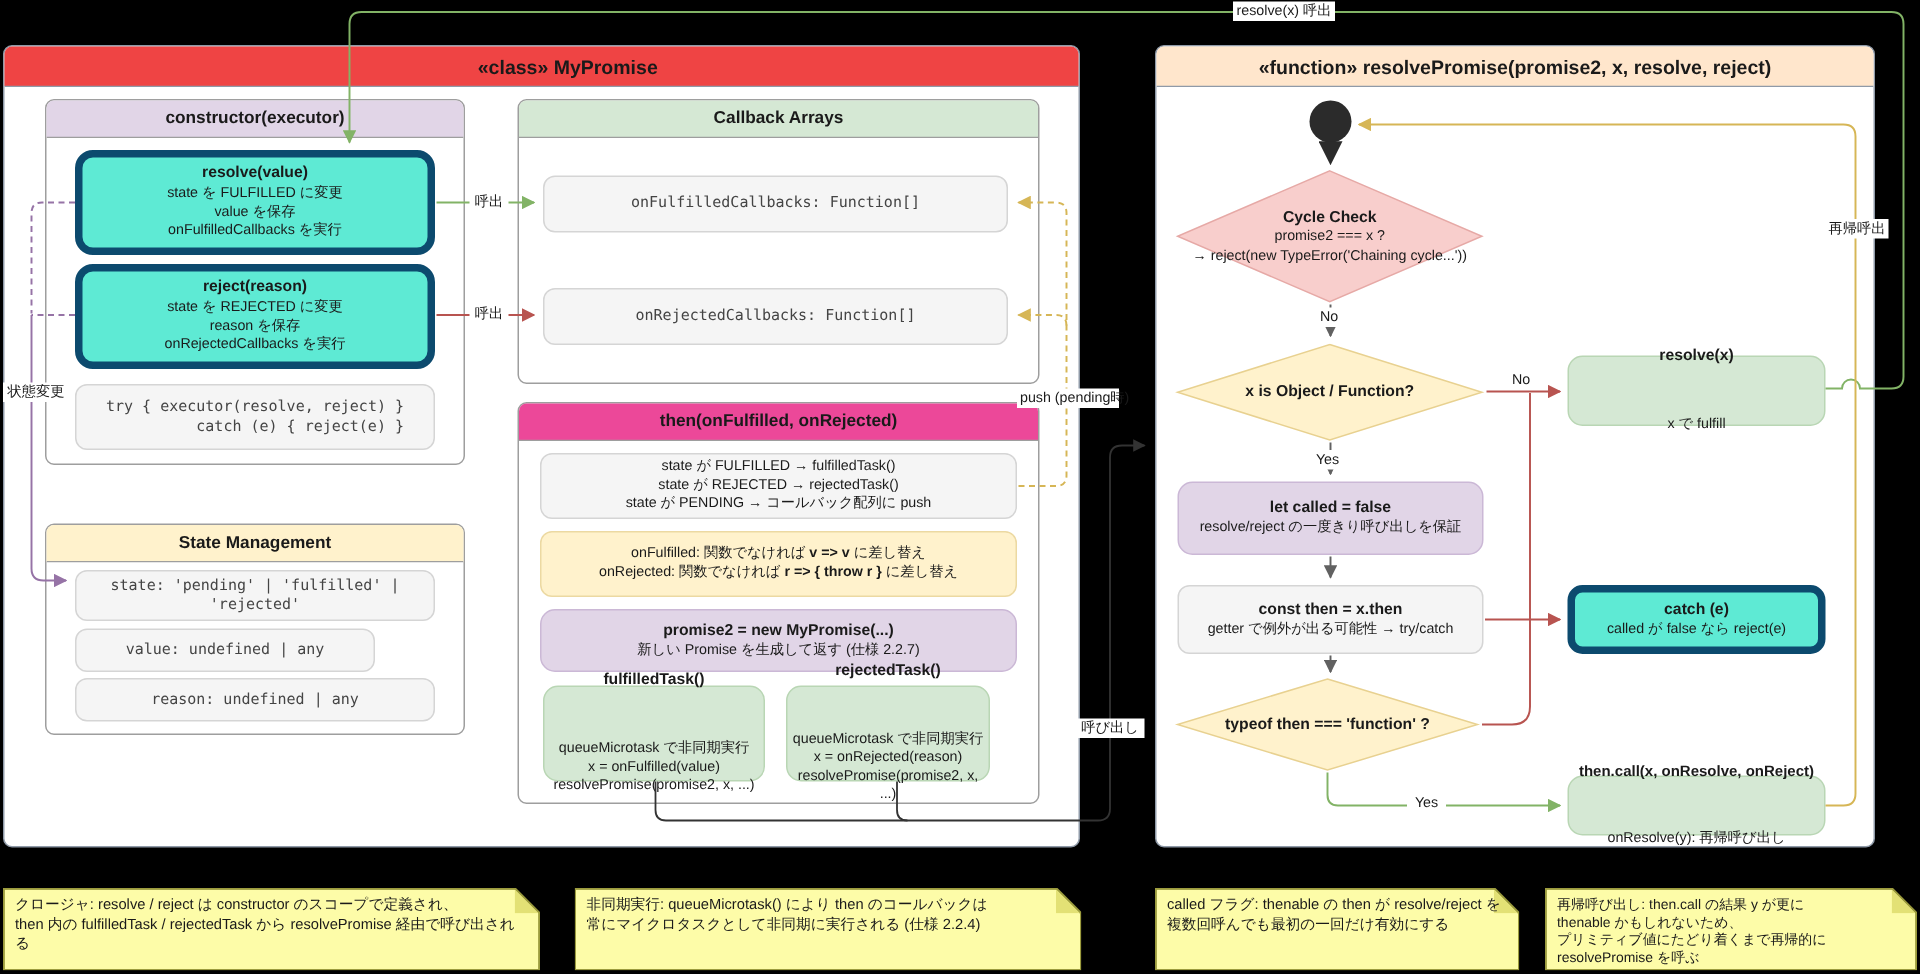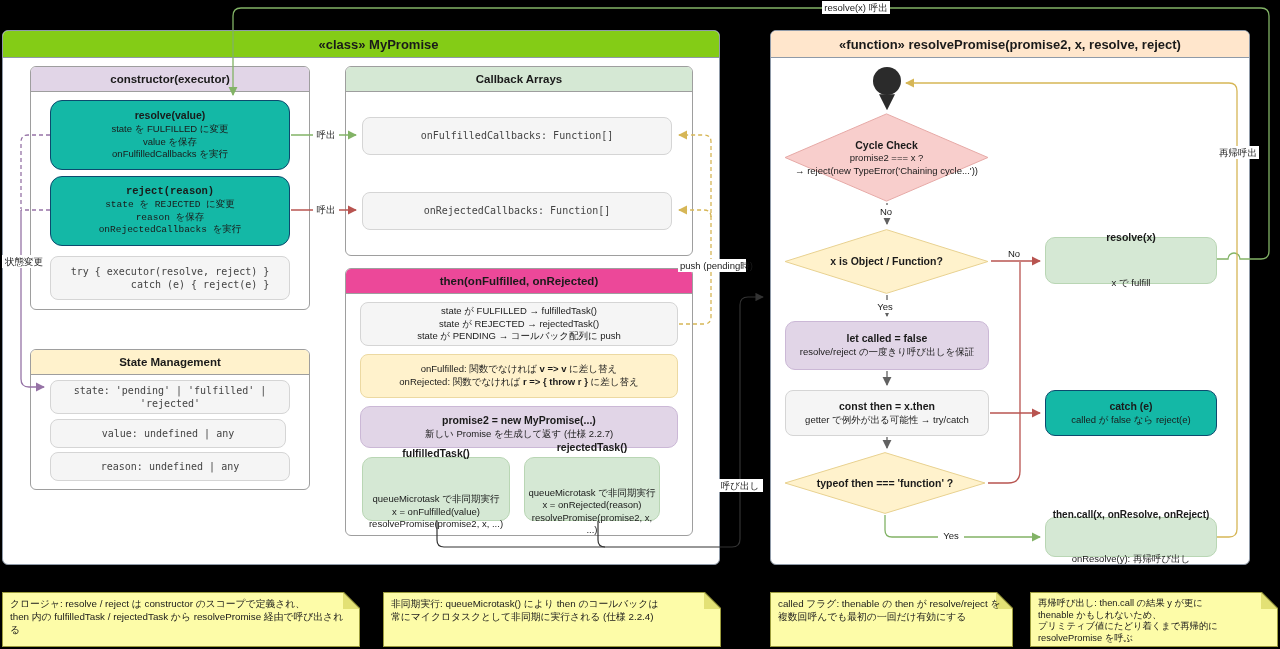--- a/index.html
+++ b/index.html
@@ -3,37 +3,37 @@
 <meta charset="utf-8">
 <style>
   html,body{margin:0;padding:0;background:#000;width:1280px;height:649px;overflow:hidden;
     font-family:"Liberation Sans",sans-serif;color:#1a1a1a;}
   .abs{position:absolute;box-sizing:border-box;}
   
   .panel{background:#fff;border:1px solid #8f9aa8;border-radius:6px;z-index:1;}
   .panel-header{position:absolute;left:0;top:0;right:0;height:26px;display:flex;align-items:center;
     justify-content:center;font-weight:bold;font-size:13px;border-bottom:1px solid #8f9aa8;
     border-radius:5px 5px 0 0;}
-  .hdr-blue{background:#84cc16;padding-left:35px;}
+  .hdr-blue{background:#ef4444;padding-left:35px;}
   .hdr-orange{background:#ffe6cc;}
   
   .section{background:#fff;border:1px solid #9e9e9e;border-radius:6px;z-index:2;}
   .section-header{position:absolute;left:0;top:0;right:0;height:24px;display:flex;align-items:center;
     justify-content:center;font-weight:bold;font-size:11.5px;border-bottom:1px solid #9e9e9e;
     border-radius:5px 5px 0 0;}
   .sh-purple{background:#e1d5e7;}
   .sh-green{background:#d5e8d4;}
   .sh-blue{background:#ec4899;}
   .sh-yellow{background:#fff2cc;}
   
   .box{display:flex;flex-direction:column;justify-content:center;align-items:center;text-align:center;
     z-index:3;line-height:1.32;font-size:9.5px;}
   .b-title{font-weight:bold;font-size:10.5px;}
   .pre{white-space:pre-line;}
-  .red{background:#14b8a6;border:1px solid #0c4a6e;border-radius:12px;justify-content:center;}
+  .red{background:#5eead4;border:5px solid #0c4a6e;border-radius:12px;justify-content:center;}
   .grey{background:#f5f5f5;border:1px solid #d5d5d5;border-radius:8px;}
   .green{background:#d5e8d4;border:1px solid #b9d6b4;border-radius:10px;gap:32px;}
   .purple{background:#e1d5e7;border:1px solid #cbb8d6;border-radius:10px;}
   .yellow{background:#fff2cc;border:1px solid #ecd9a2;border-radius:8px;}
   .mono{font-family:"DejaVu Sans Mono","Liberation Mono",monospace;font-size:10px;color:#444;}
   
   .diamond{z-index:3;}
   .diamond svg{position:absolute;left:0;top:0;width:100%;height:100%;}
   .d-text{position:absolute;left:0;top:0;right:0;bottom:0;display:flex;flex-direction:column;
     justify-content:center;align-items:center;text-align:center;font-size:9.5px;line-height:1.35;}
@@ -63,21 +63,21 @@
 
 <div class="abs section" style="left:30px;top:66px;width:280px;height:244px;">
   <div class="section-header sh-purple">constructor(executor)</div>
 </div>
 <div class="abs box red" style="left:50px;top:100px;width:240px;height:70px;">
   <div class="b-title">resolve(value)</div>
   <div class="pre">state を FULFILLED に変更
 value を保存
 onFulfilledCallbacks を実行</div>
 </div>
-<div class="abs box red" style="left:50px;top:176px;width:240px;height:70px;font-family:Liberation Mono, monospace;">
+<div class="abs box red" style="left:50px;top:176px;width:240px;height:70px;">
   <div class="b-title">reject(reason)</div>
   <div class="pre">state を REJECTED に変更
 reason を保存
 onRejectedCallbacks を実行</div>
 </div>
 <div class="abs box grey mono" style="left:50px;top:256px;width:240px;height:44px;text-align:right;">
   <div class="pre">try { executor(resolve, reject) }
 catch (e) { reject(e) }</div>
 </div>
 
@@ -120,21 +120,21 @@
 resolvePromise(promise2, x, ...)</div>
 </div>
 
 <div class="abs section" style="left:30px;top:349px;width:280px;height:141px;">
   <div class="section-header sh-yellow">State Management</div>
 </div>
 <div class="abs box grey mono" style="left:50px;top:380px;width:240px;height:34px;">
   <div class="pre">state: 'pending' | 'fulfilled' |
 'rejected'</div>
 </div>
-<div class="abs box grey mono" style="left:50px;top:419px;width:236px;height:29px;">
+<div class="abs box grey mono" style="left:50px;top:419px;width:200px;height:29px;">
   <div>value: undefined | any</div>
 </div>
 <div class="abs box grey mono" style="left:50px;top:452px;width:240px;height:29px;">
   <div>reason: undefined | any</div>
 </div>
 
 <div class="abs panel" style="left:770px;top:30px;width:480px;height:535px;">
   <div class="panel-header hdr-orange">«function» resolvePromise(promise2, x, resolve, reject)</div>
 </div>
 

